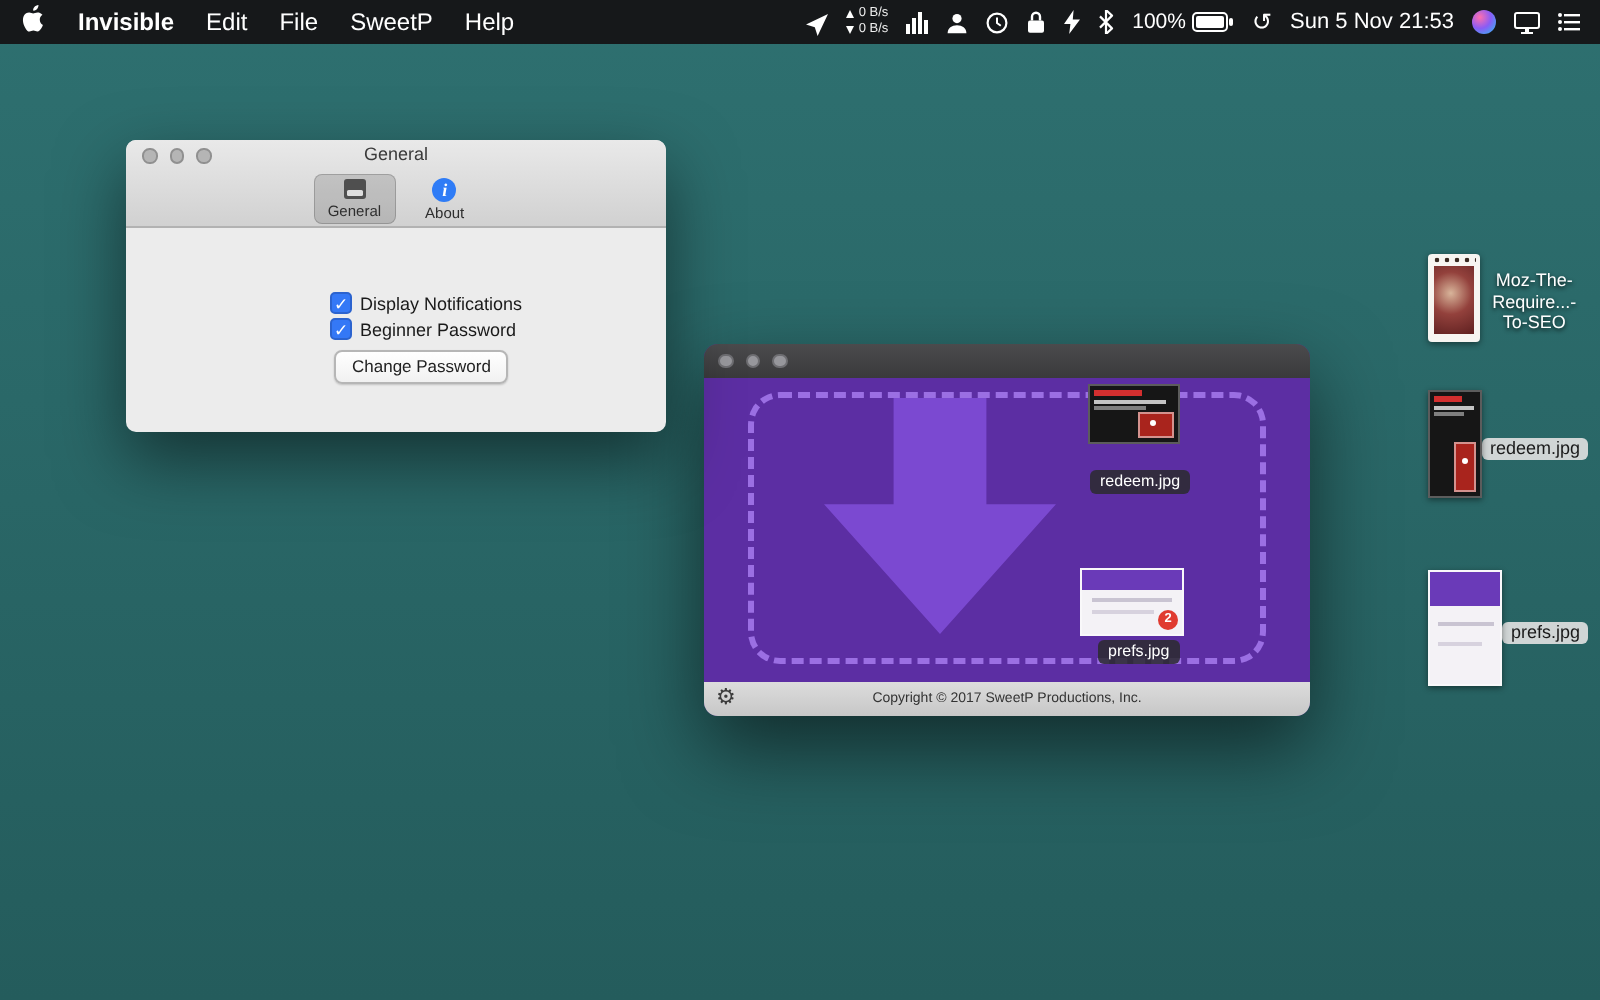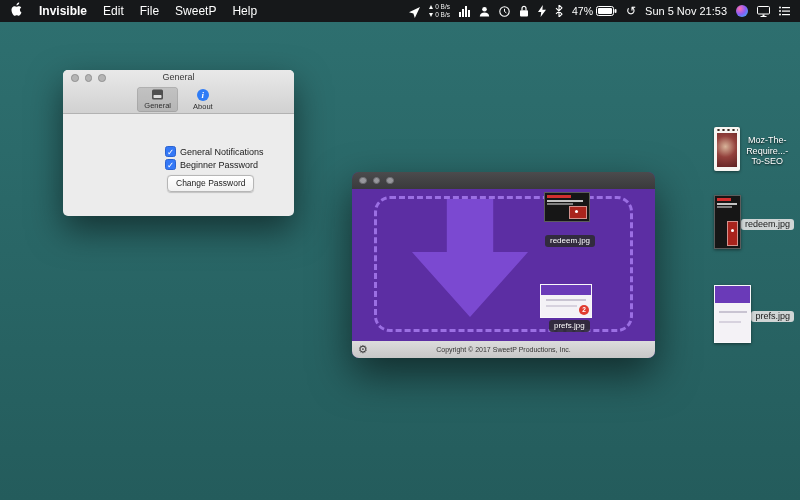--- a/index.html
+++ b/index.html
@@ -25,21 +25,21 @@
   .siri-dot { width:12px; height:12px; border-radius:50%;
     background:radial-gradient(circle at 32% 30%, #ff6fae 0%, #8a5cf5 48%, #27c3f3 100%); }
   .glyph-icon { font-size:12px; line-height:1; }
   .loc-icon svg { transform:translateY(1px); }
 
   
   .traffic { display:flex; gap:6px; }
   .dot { width:7.5px; height:7.5px; border-radius:50%; }
 
   
-  #prefs-window { position:absolute; left:63px; top:70px; width:231px; height:146px;
+  #prefs-window { position:absolute; left:63px; top:70px; width:270px; height:146px;
     background:#ececec; border-radius:5px; box-shadow:0 14px 34px rgba(0,0,0,.5);
     overflow:hidden; z-index:20; }
   .prefs-header { position:relative; height:44px;
     background:linear-gradient(#e9e9e9,#d1d1d1); border-bottom:1px solid #b2b2b2; }
   .prefs-title { position:absolute; top:2px; left:0; right:0; text-align:center;
     font-size:9px; color:#3a3a3a; }
   .prefs-header .traffic { position:absolute; top:4px; left:8px; }
   .prefs-header .dot { background:#b5b5b5; border:0.5px solid #909090; }
   .prefs-toolbar { position:absolute; bottom:1px; left:0; right:0;
     display:flex; justify-content:center; gap:8px; }
@@ -189,21 +189,21 @@
       <svg width="8" height="12" viewBox="0 0 8 12">
           <polygon points="4.8,0 0,7 3.2,7 2.6,12 8,4.8 4.4,4.8" fill="#fff"></polygon>
         </svg>
     </span>
     <span>
       <svg width="8" height="12" viewBox="0 0 8 12">
         <path d="M4 0 V12 M4 0 L7 2.8 L1 8.8 M4 12 L7 9.2 L1 3.2" fill="none" stroke="#fff" stroke-width="1.1" stroke-linejoin="round"></path>
       </svg>
     </span>
     <span class="battery-wrap">
-      <span>47%</span>
+      <span>100%</span>
       <svg width="21" height="10" viewBox="0 0 21 10">
         <rect x="0.5" y="0.5" width="17" height="9" rx="2" fill="none" stroke="#fff"></rect>
         <rect x="2" y="2" width="14" height="6" rx="1" fill="#fff"></rect>
         <rect x="18.5" y="3" width="2" height="4" rx="1" fill="#fff"></rect>
       </svg>
     </span>
     <span class="glyph-icon">↺</span>
     <span>Sun 5 Nov 21:53</span>
     <span class="siri-dot"></span>
     <span>
@@ -244,21 +244,21 @@
       </div>
       <div class="tool-item">
         <span class="about-badge">i</span>
         <span>About</span>
       </div>
     </div>
   </div>
   <div class="prefs-content">
     <div class="cb-row row1">
       <span class="checkbox">✓</span>
-      <span>General Notifications</span>
+      <span>Display Notifications</span>
     </div>
     <div class="cb-row row2">
       <span class="checkbox">✓</span>
       <span>Beginner Password</span>
     </div>
     <button class="push-button">Change Password</button>
   </div>
 </div>
 
 <div id="drop-window">

